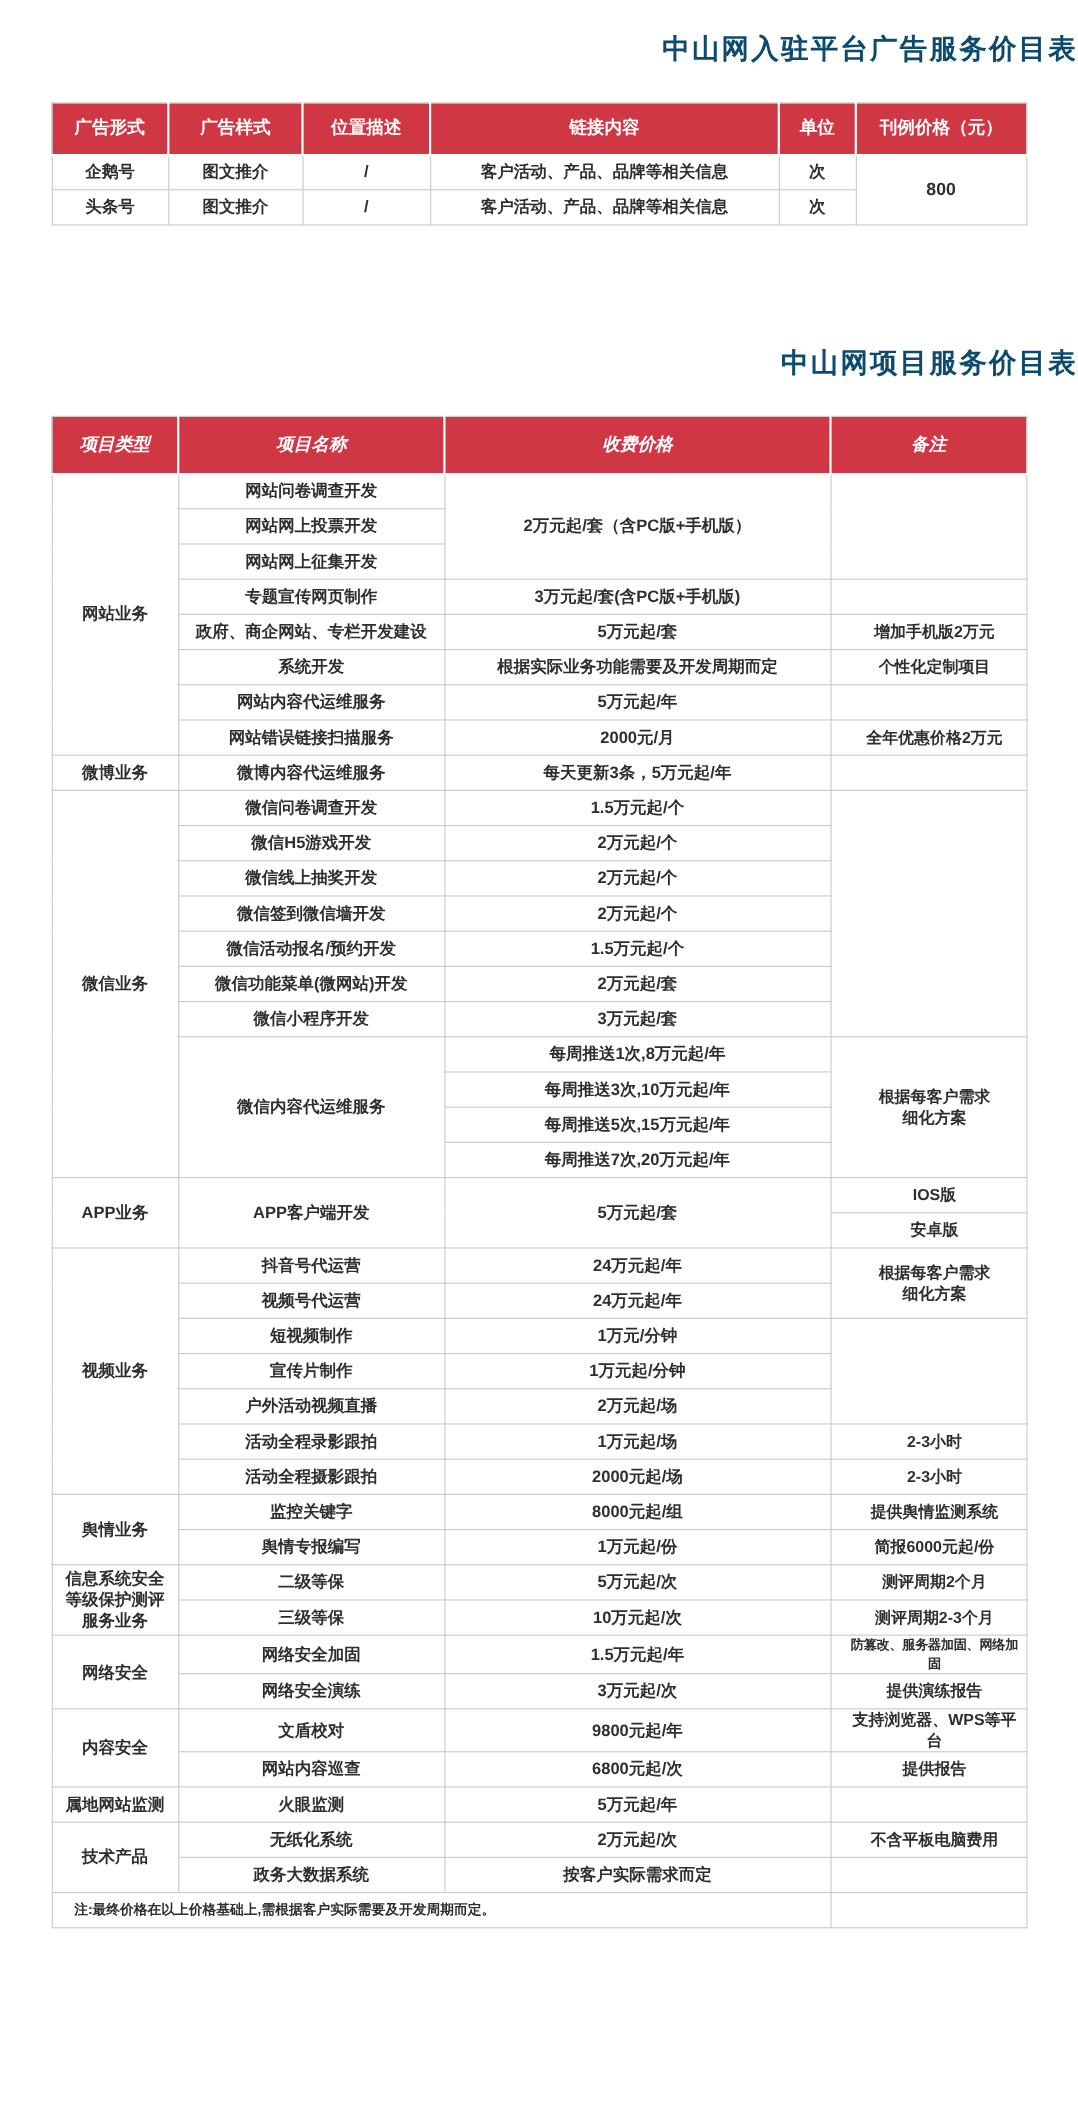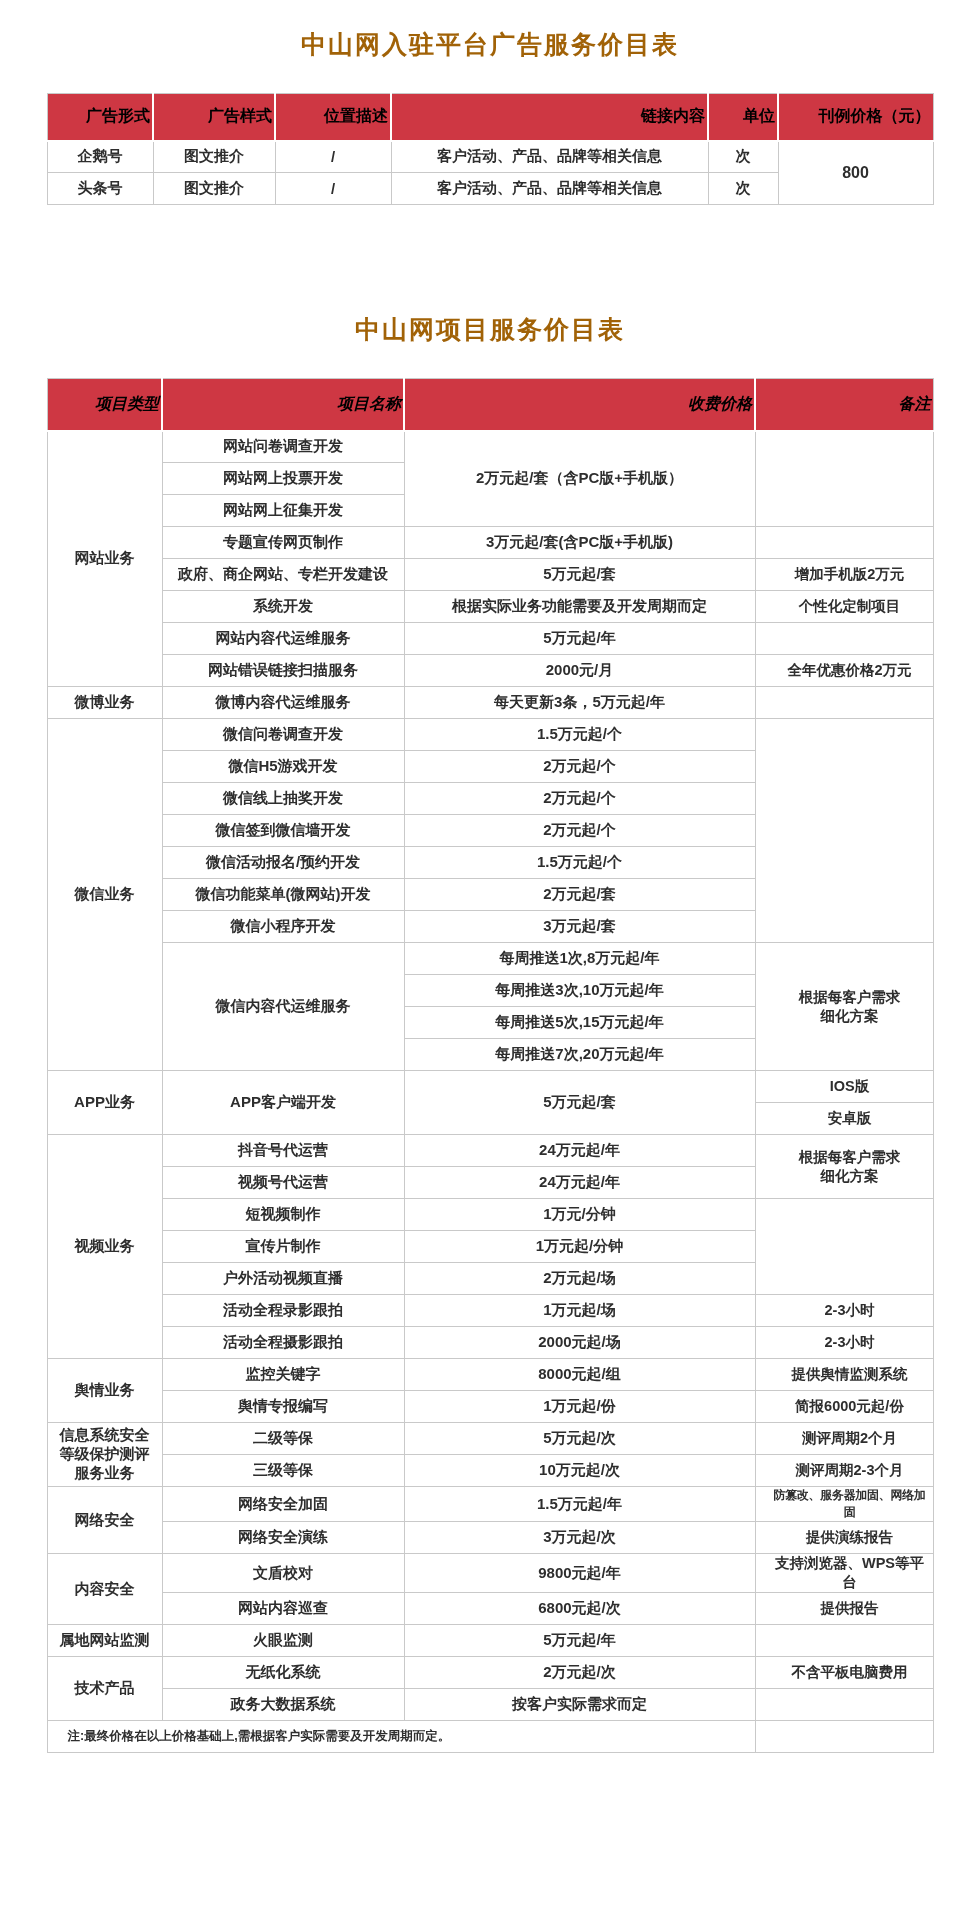--- a/index.html
+++ b/index.html
@@ -6,45 +6,44 @@
   html, body { margin: 0; padding: 0; background: #ffffff; }
   body {
     width: 980px;
     min-height: 1924px;
     margin: 0 auto;
     font-family: "Liberation Sans", "DejaVu Sans", sans-serif;
     color: #2e2e2e;
   }
   .page-title {
     margin: 0;
-    text-align: center;
+    text-align: right;
     font-size: 25px;
     font-weight: bold;
     letter-spacing: 2px;
-    color: #a16207;
+    color: #0c4a6e;
   }
   #ad-title { padding-top: 28px; }
   #project-title { padding-top: 108px; }
 
   table {
     border-collapse: collapse;
     table-layout: fixed;
     margin: 32px auto 0 auto;
     width: 886px;
   }
   th {
     background: #ce3743;
-    color: #000000;
+    color: #ffffff;
     font-size: 16px;
     font-weight: bold;
     border: 2px solid #ffffff;
     border-top: 1px solid #c9c9c9;
     border-bottom: 2px solid #ffffff;
     padding: 0 2px;
-    text-align: right;
   }
   th:first-child { border-left: 1px solid #c9c9c9; }
   th:last-child { border-right: 1px solid #c9c9c9; }
   td {
     border: 1px solid #c9c9c9;
     text-align: center;
     vertical-align: middle;
     font-size: 15px;
     font-weight: bold;
     padding: 0 4px;

